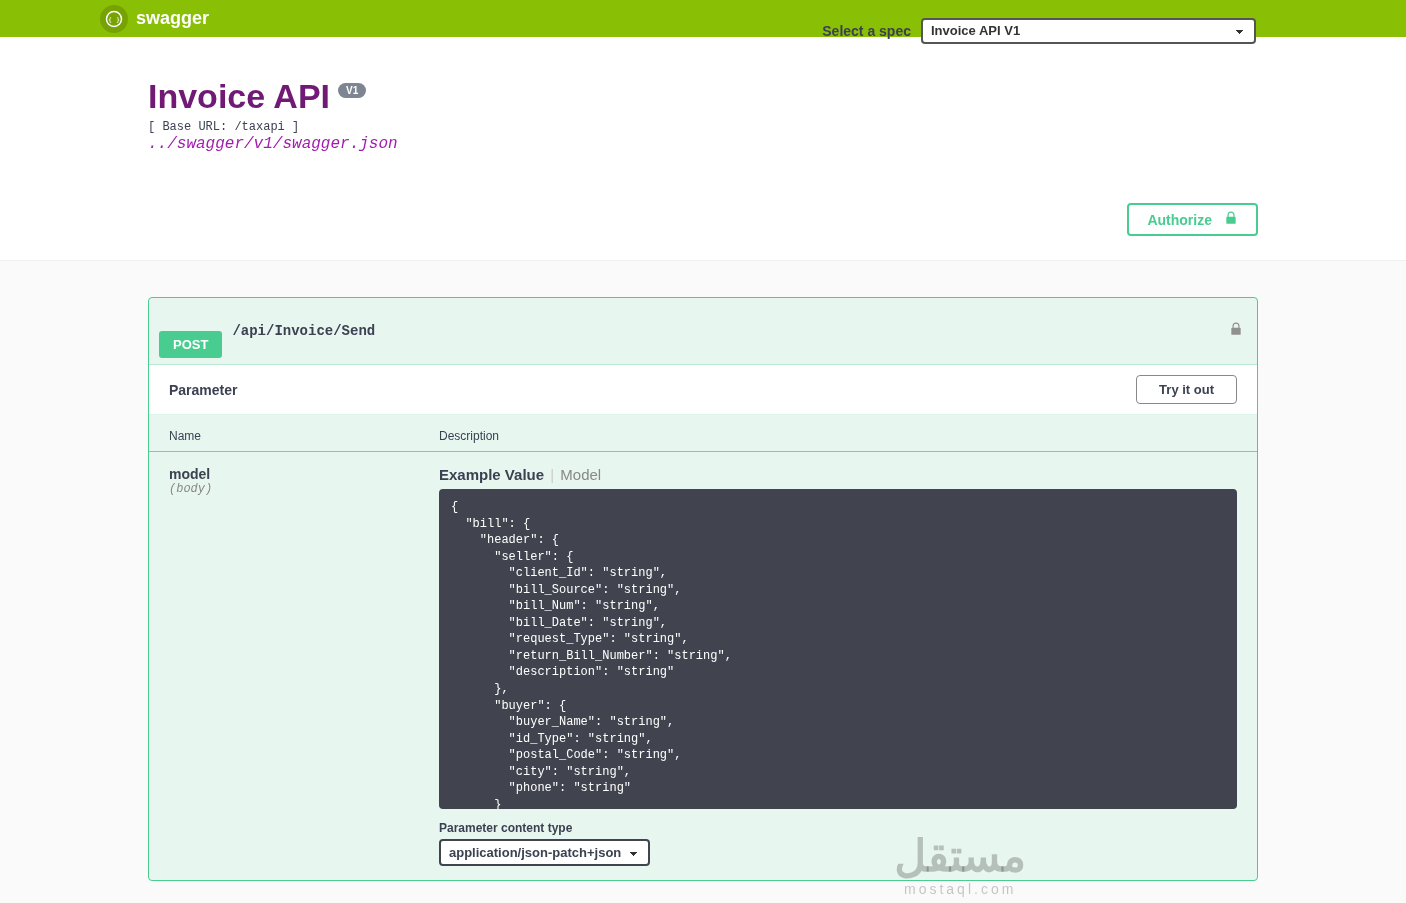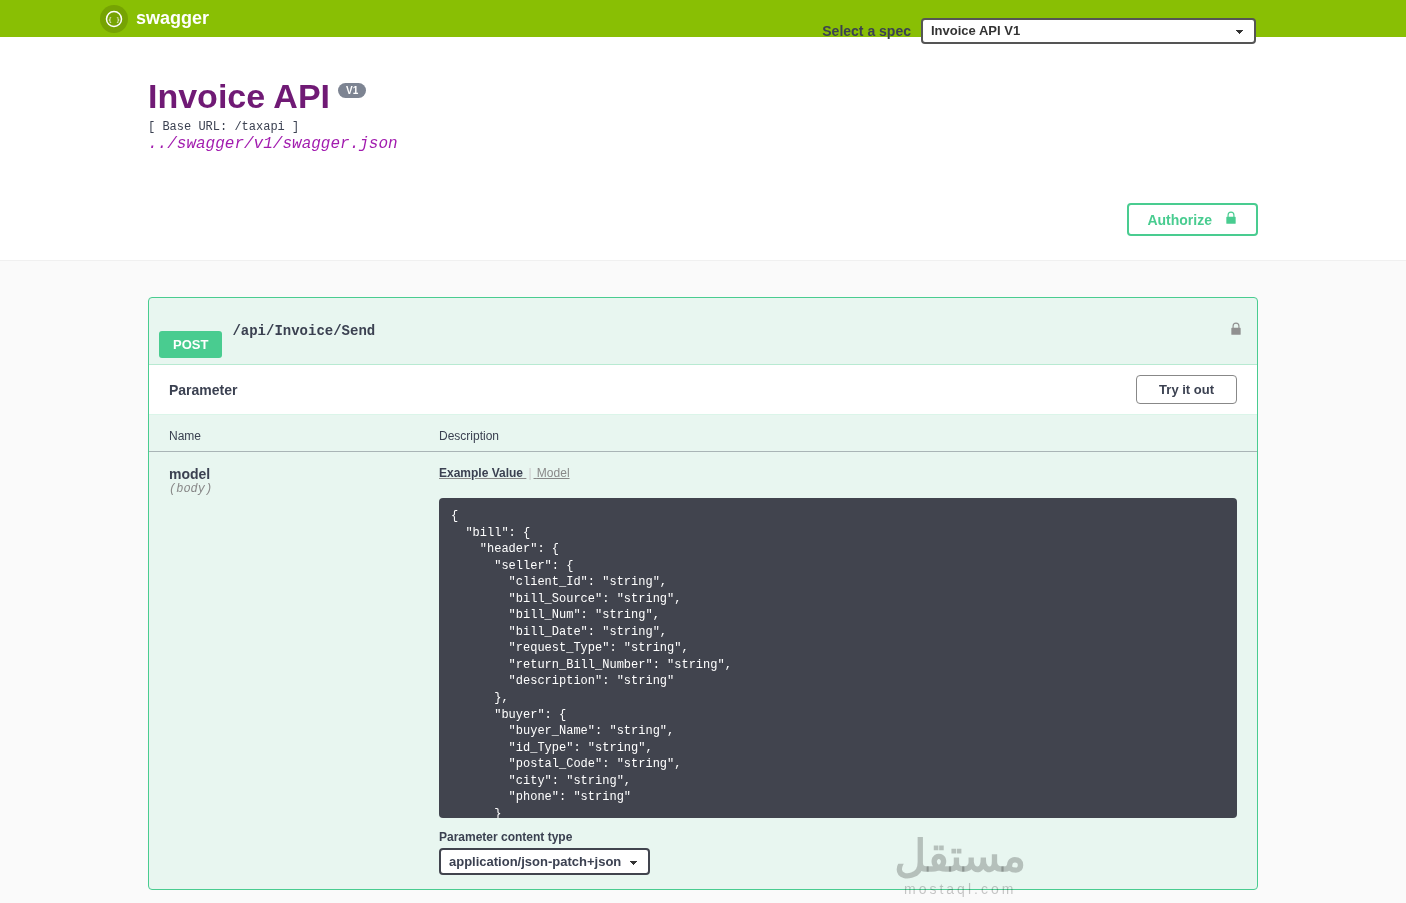--- a/index.html
+++ b/index.html
@@ -42,21 +42,21 @@
   .tryit-btn { border: 1px solid #888; background: #fff; color: #3b4151; padding: 6px 22px; border-radius: 4px; font-size: 13px; font-weight: 700; cursor: pointer; }
 
   .params-table { width: 100%; border-collapse: collapse; }
   .params-table-head { }
   .params-th { text-align: left; font-size: 12px; font-weight: 400; color: #3b4151; padding: 14px 20px 8px; border-bottom: 1px solid rgba(59,65,81,0.2); }
   .params-th.name-col { width: 270px; }
   .params-td { vertical-align: top; padding: 14px 20px; font-size: 14px; }
   .param-name { font-weight: 700; color: #3b4151; font-size:14px; }
   .param-in { color: #888; font-style: italic; font-size: 12px; font-family: "Courier New", monospace; }
 
-  .example-tabs { font-size: 12px; color: #888; padding-bottom: 18px; text-decoration: underline; }
+  .example-tabs { font-size: 15px; color: #888; padding-bottom: 6px; }
   .example-tab-active { color: #3b4151; font-weight: 700; }
   .example-sep { color: #ccc; margin: 0 2px; }
   .codeblock { background: #41444e; color: #fff; font-family: "Courier New", monospace; font-size: 12px; padding: 10px 12px; border-radius: 4px; overflow:auto; height: 320px; white-space: pre; line-height:1.38; position:relative;}
   .content-type-label { font-size: 12px; font-weight: 700; color: #3b4151; padding-top: 12px; padding-bottom:4px; }
   .content-type-select { border: 2px solid #41444e; border-radius: 4px; padding: 4px 26px 4px 8px; font-size: 13px; font-weight: 600; color: #3b4151; background:#fff; appearance:none; background-image: linear-gradient(45deg, transparent 50%, #333 50%), linear-gradient(135deg, #333 50%, transparent 50%); background-position: calc(100% - 14px) 11px, calc(100% - 10px) 11px; background-size: 4px 4px, 4px 4px; background-repeat: no-repeat;}
 
   .watermark { position: absolute; right: 380px; bottom: 6px; color: rgba(0,0,0,0.22); text-align:center; pointer-events:none; font-family: Arial, sans-serif;}
   .watermark-arabic { font-size: 44px; font-weight:700; letter-spacing:1px;}
   .watermark-latin { font-size: 14px; letter-spacing: 3px; }
 </style>

